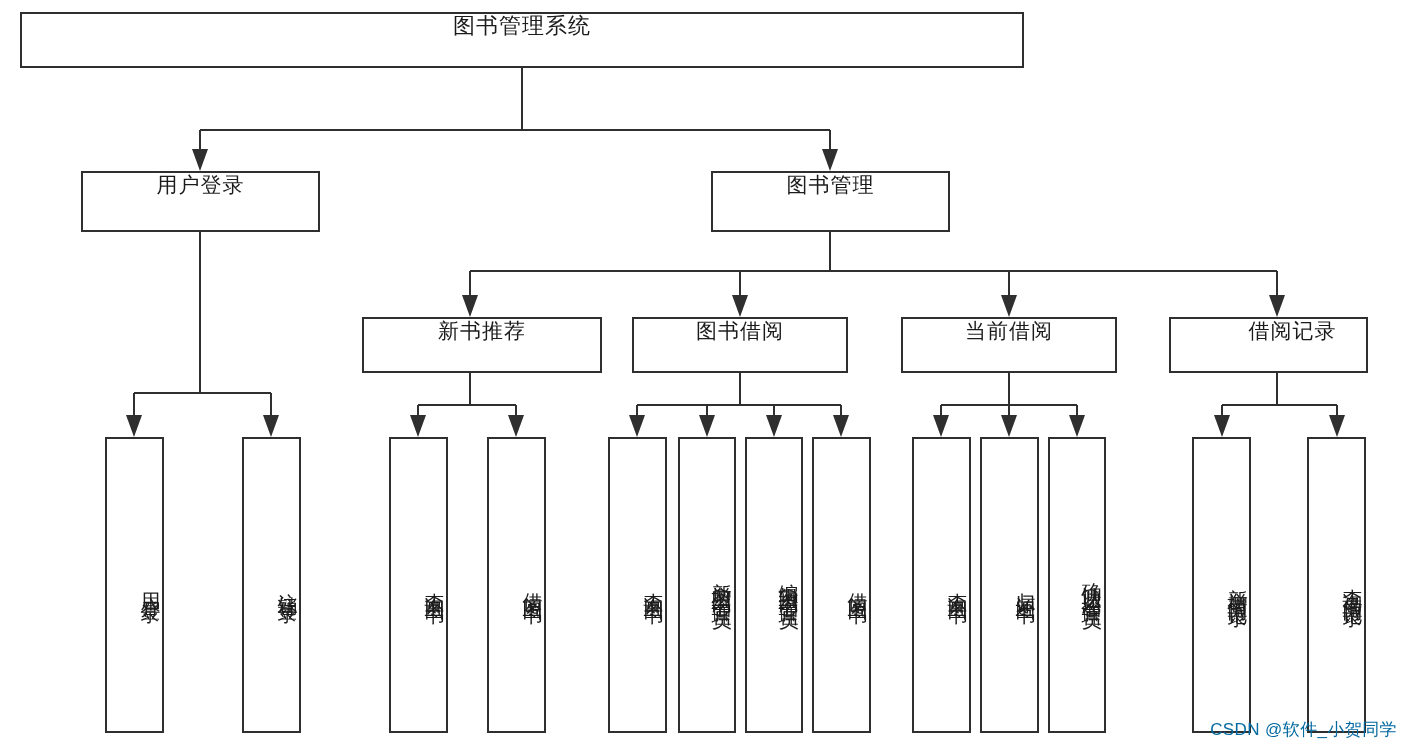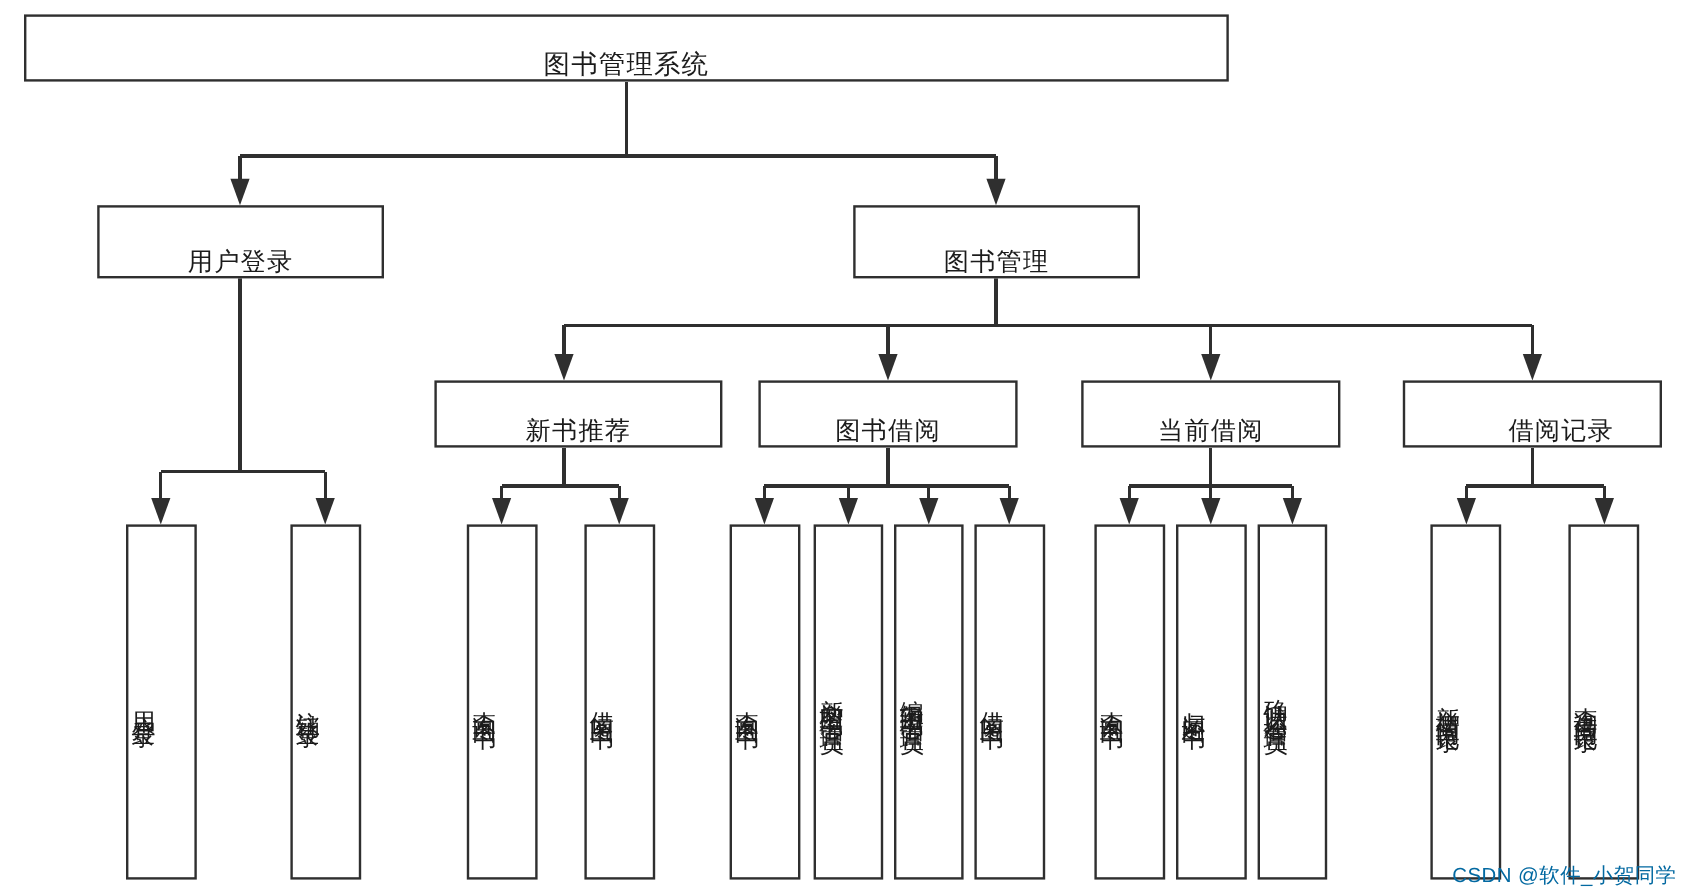--- a/index.html
+++ b/index.html
@@ -46,21 +46,21 @@
   }
 
   
   .node {
     position: absolute;
     z-index: 2;
     box-sizing: border-box;
     background: #ffffff;
     border: 2.6px solid #2f2f2f;
     display: flex;
-    align-items: flex-end;
+    align-items: flex-start;
     justify-content: center;
     color: #1b1b1b;
   }
   .node.horiz {
     font-size: 21px;
     letter-spacing: 1px;
     line-height: 1.1;
   }
   .node.horiz.root {
     font-size: 22px;
@@ -184,21 +184,21 @@
   </div>
 
   <div class="node horiz" style="left:901px; top:317px; width:216px; height:56px;">
     <span>当前借阅</span>
   </div>
 
   <div class="node horiz" style="left:632px; top:317px; width:216px; height:56px;">
     <span>图书借阅</span>
   </div>
 
-  <div class="node horiz" style="left:1169px; top:317px; width:216px; height:56px;padding-left:48px;">
+  <div class="node horiz" style="left:1169px; top:317px; width:199px; height:56px;padding-left:48px;">
     <span>借阅记录</span>
   </div>
 
   <div class="node vert" style="left:105px; top:437px; width:59px; height:296px;">
     <span class="vlabel">用户登录</span>
   </div>
 
   <div class="node vert" style="left:242px; top:437px; width:59px; height:296px;">
     <span class="vlabel">注销登录</span>
   </div>

